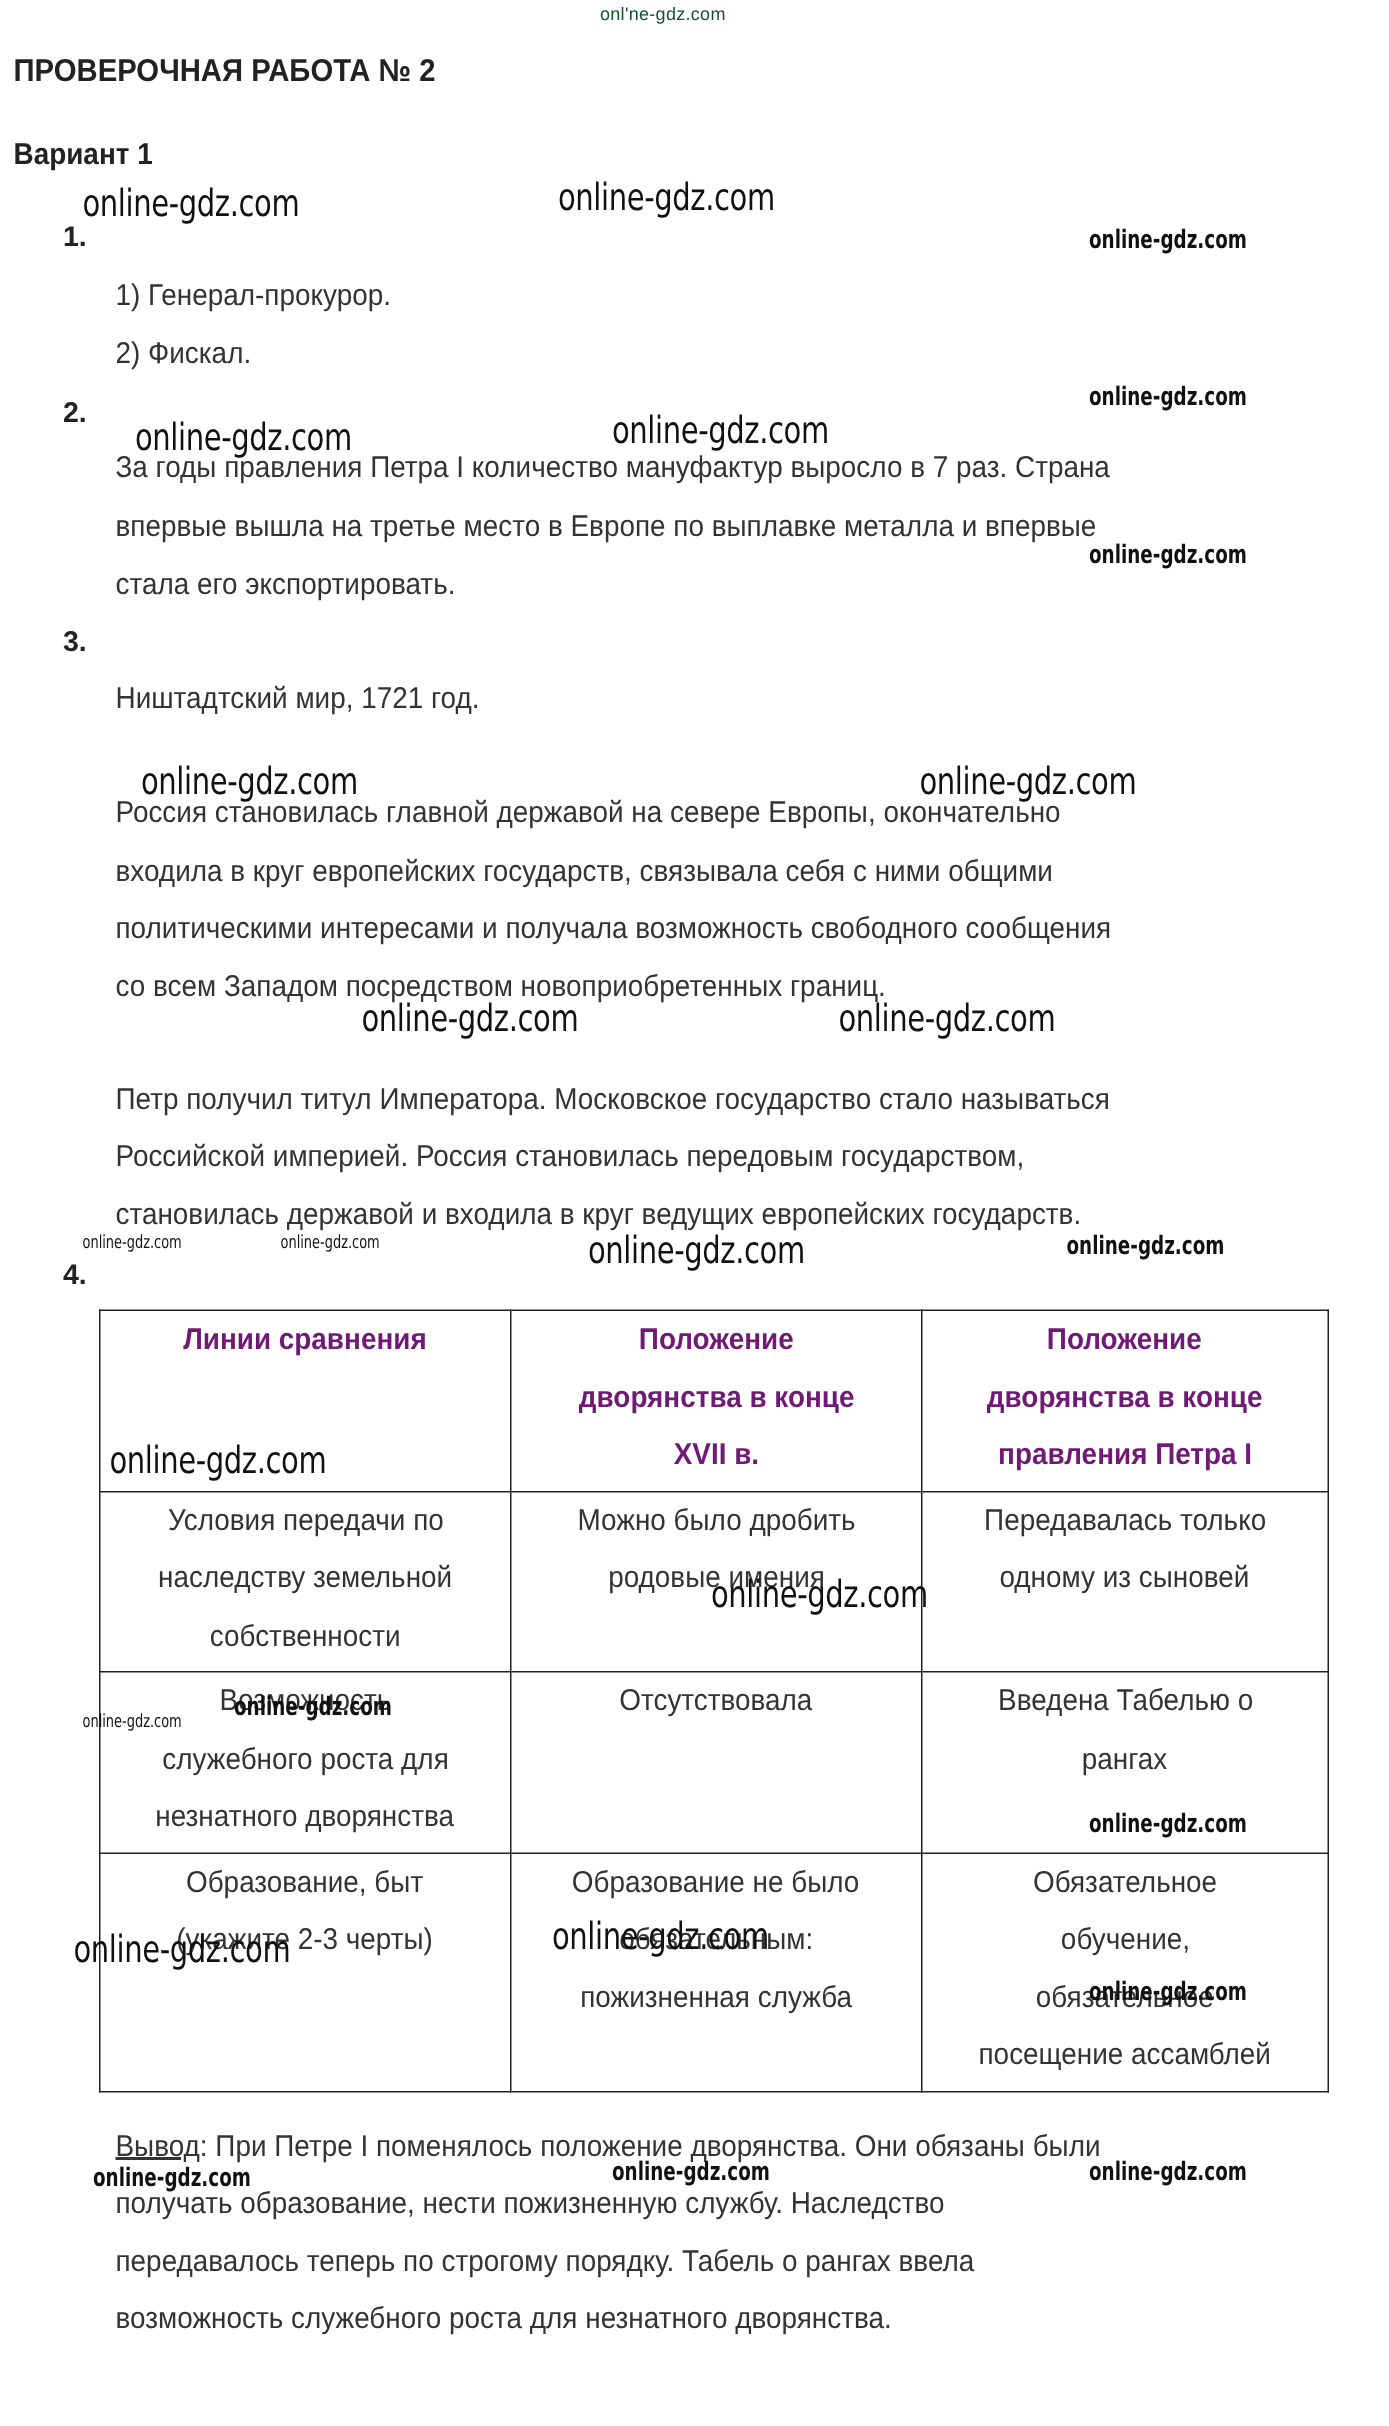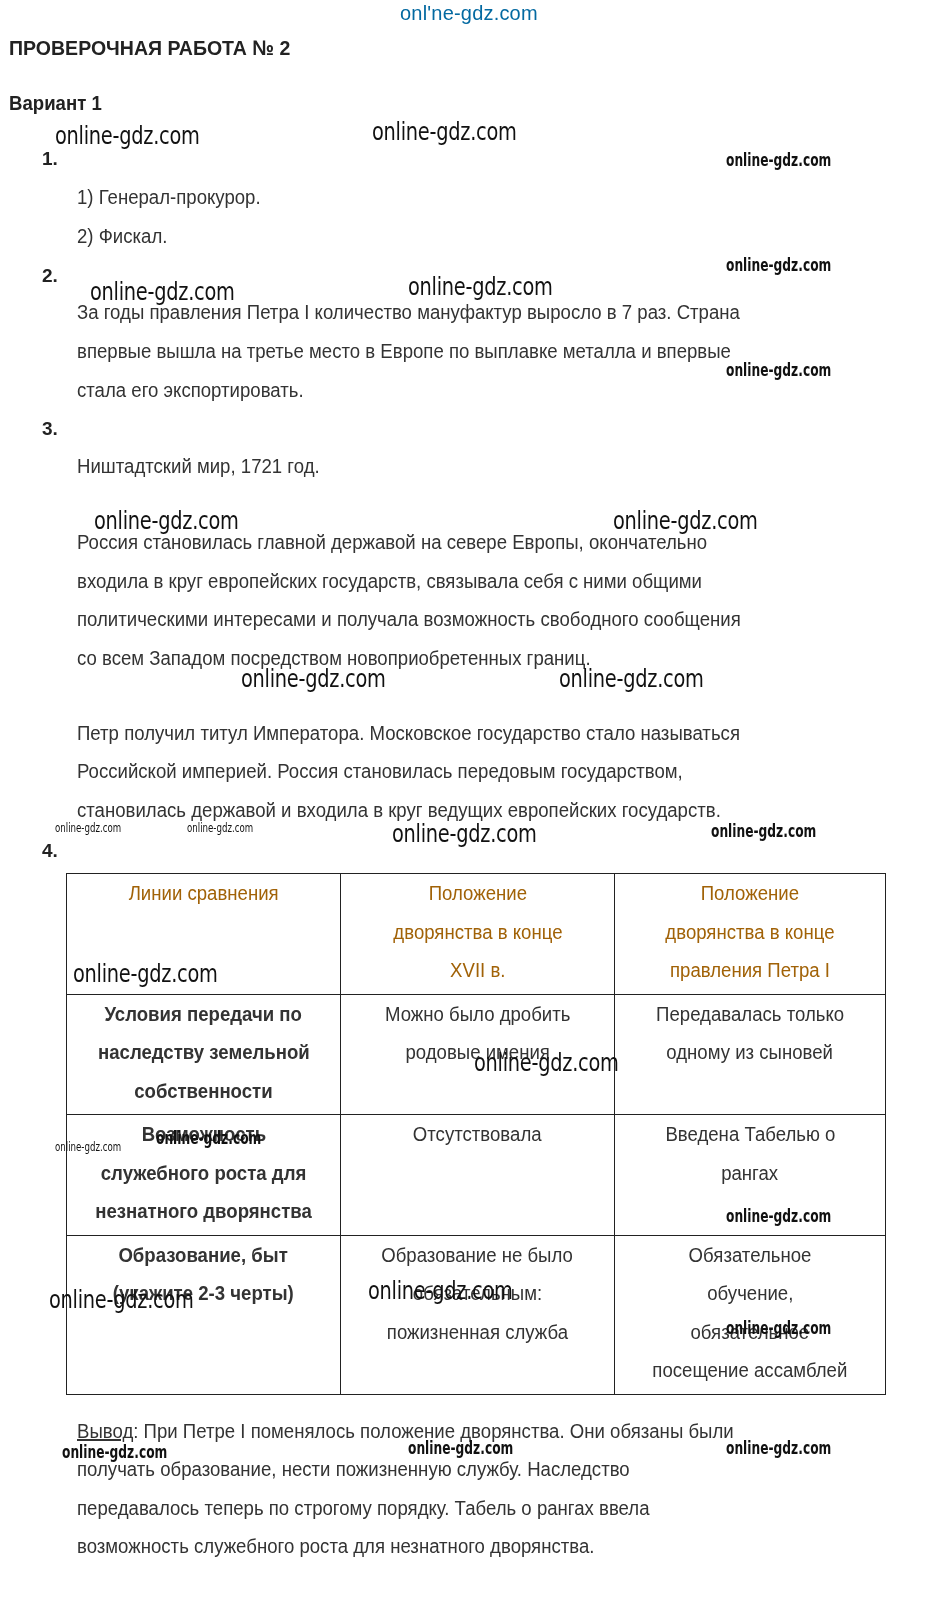--- a/index.html
+++ b/index.html
@@ -1,31 +1,31 @@
 <!DOCTYPE html>
 <html><head>
 <meta charset="utf-8">
 <style>
   html, body { margin: 0; padding: 0; background: #ffffff; }
   body { width: 926px; height: 1617px; position: relative; overflow: hidden;
          font-family: "Liberation Sans", sans-serif; color: #333333; }
   .abs { position: absolute; white-space: nowrap; }
-  .top-wm { left: 400px; top: 2px; font-size: 20px; color: #0369a1; font-family: "Liberation Sans Narrow","Liberation Sans", sans-serif; letter-spacing: 0.2px; }
+  .top-wm { left: 400px; top: 2px; font-size: 12px; color: #14532d; font-family: "Liberation Sans Narrow","Liberation Sans", sans-serif; letter-spacing: 0.2px; }
   .title { left: 9px; top: 36px; font-size: 21px; font-weight: bold; color: #222; transform: scaleX(0.93); transform-origin: left; }
   .variant { left: 9px; top: 92px; font-size: 20px; font-weight: bold; color: #222; transform: scaleX(0.93); transform-origin: left; }
   .num { font-size: 19px; font-weight: bold; color: #222; }
   .txt { font-size: 20px; color: #333; transform: scaleX(0.93); transform-origin: left; }
   .wm-big { font-size: 25px; color: #111; font-family: "DejaVu Sans Condensed","DejaVu Sans", sans-serif; transform: scaleX(0.86); transform-origin: left; letter-spacing: -0.3px; }
   .wm-mid { font-size: 17px; color: #111; font-weight: bold; font-family: "DejaVu Sans Condensed","DejaVu Sans", sans-serif; transform: scaleX(0.8); transform-origin: left; }
   .wm-small { font-size: 12px; color: #111; font-family: "DejaVu Sans Condensed","DejaVu Sans", sans-serif; transform: scaleX(0.8); transform-origin: left; }
   table.cmp { position: absolute; left: 66px; top: 873px; width: 820px; border-collapse: collapse; }
   table.cmp td, table.cmp th { border: 1.5px solid #222; vertical-align: top; text-align: center;
           font-size: 20px; line-height: 38.5px; padding: 0 4px 4px 4px; color: #333; }
-  table.cmp th { font-weight: normal; color: #a16207; height: 112px; }
-  table.cmp td.c1 { width: 265px; font-weight: bold; }
+  table.cmp th { font-weight: bold; color: #701a75; height: 112px; }
+  table.cmp td.c1 { width: 265px; }
   table.cmp td.c2 { width: 265px; }
   .cell-inner { display: inline-block; transform: scaleX(0.93); }
   .row1 td { height: 110px; }
   .row2 td { height: 110px; margin-top: 48px; }
   .row3 td { height: 150px; }
   .u { text-decoration: underline; }
 </style>
 </head>
 <body>
 

